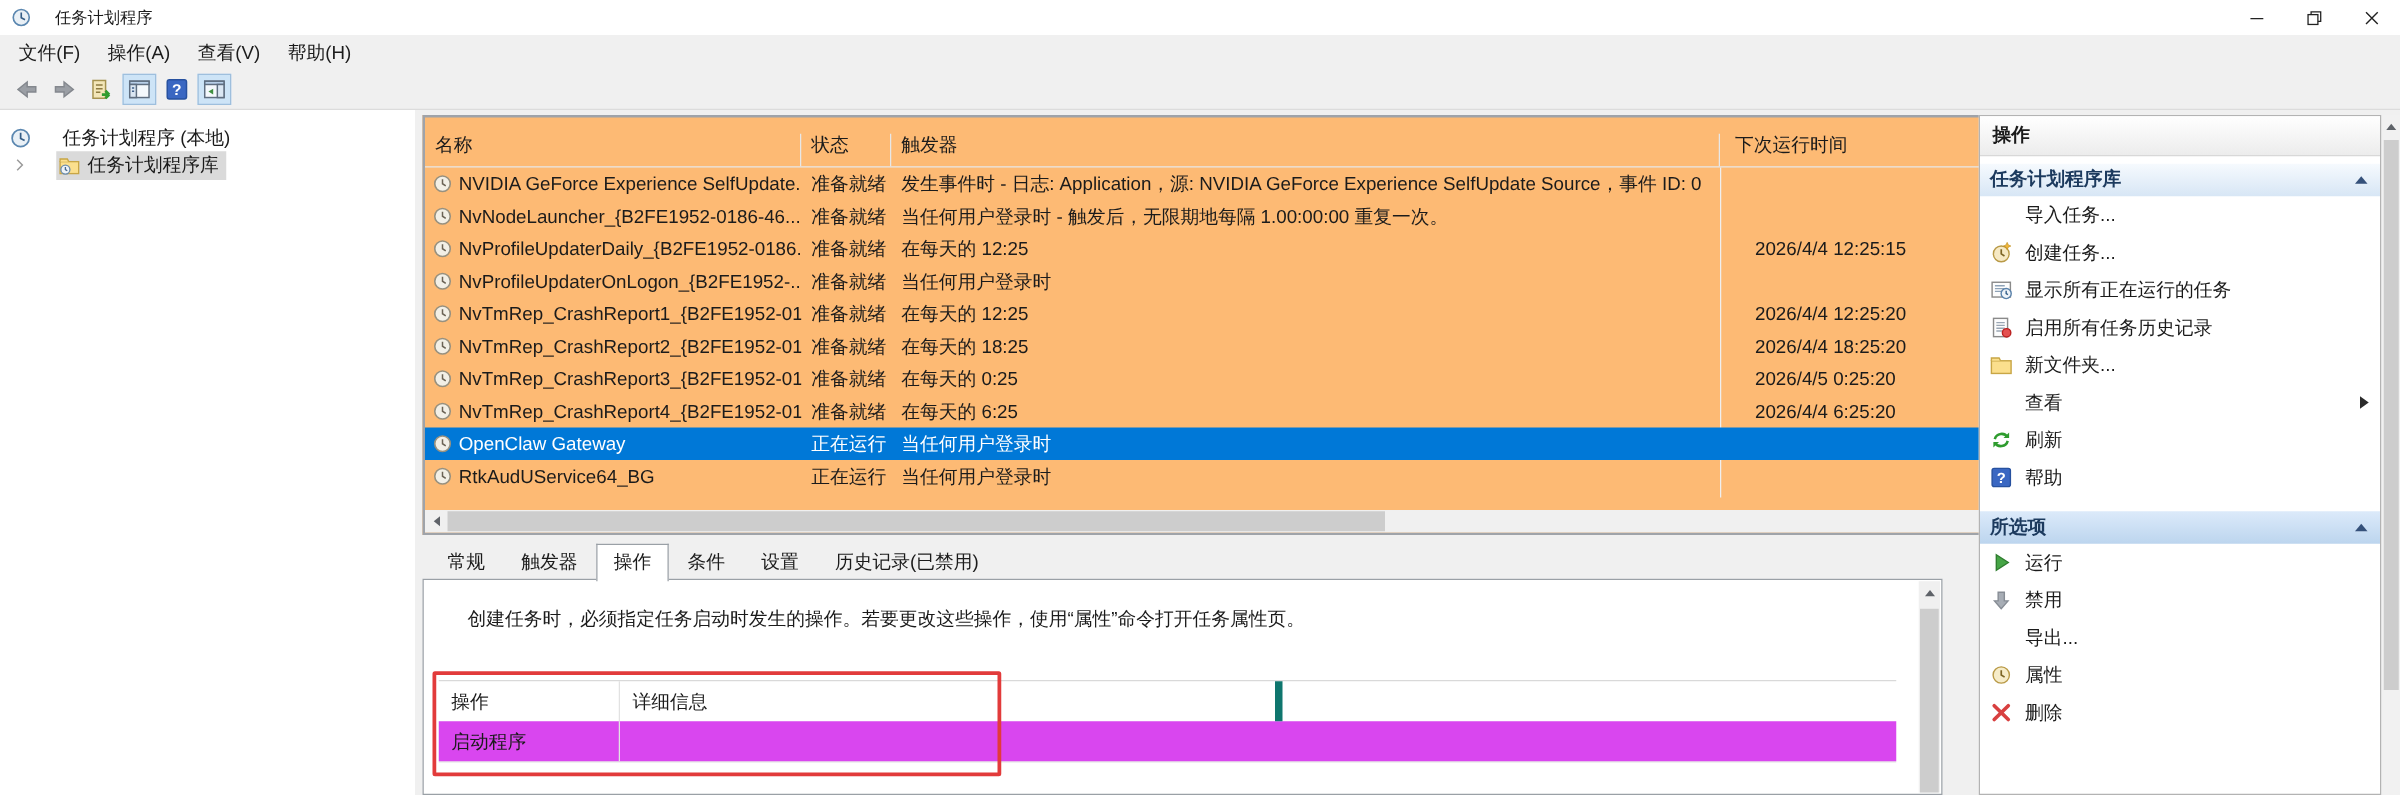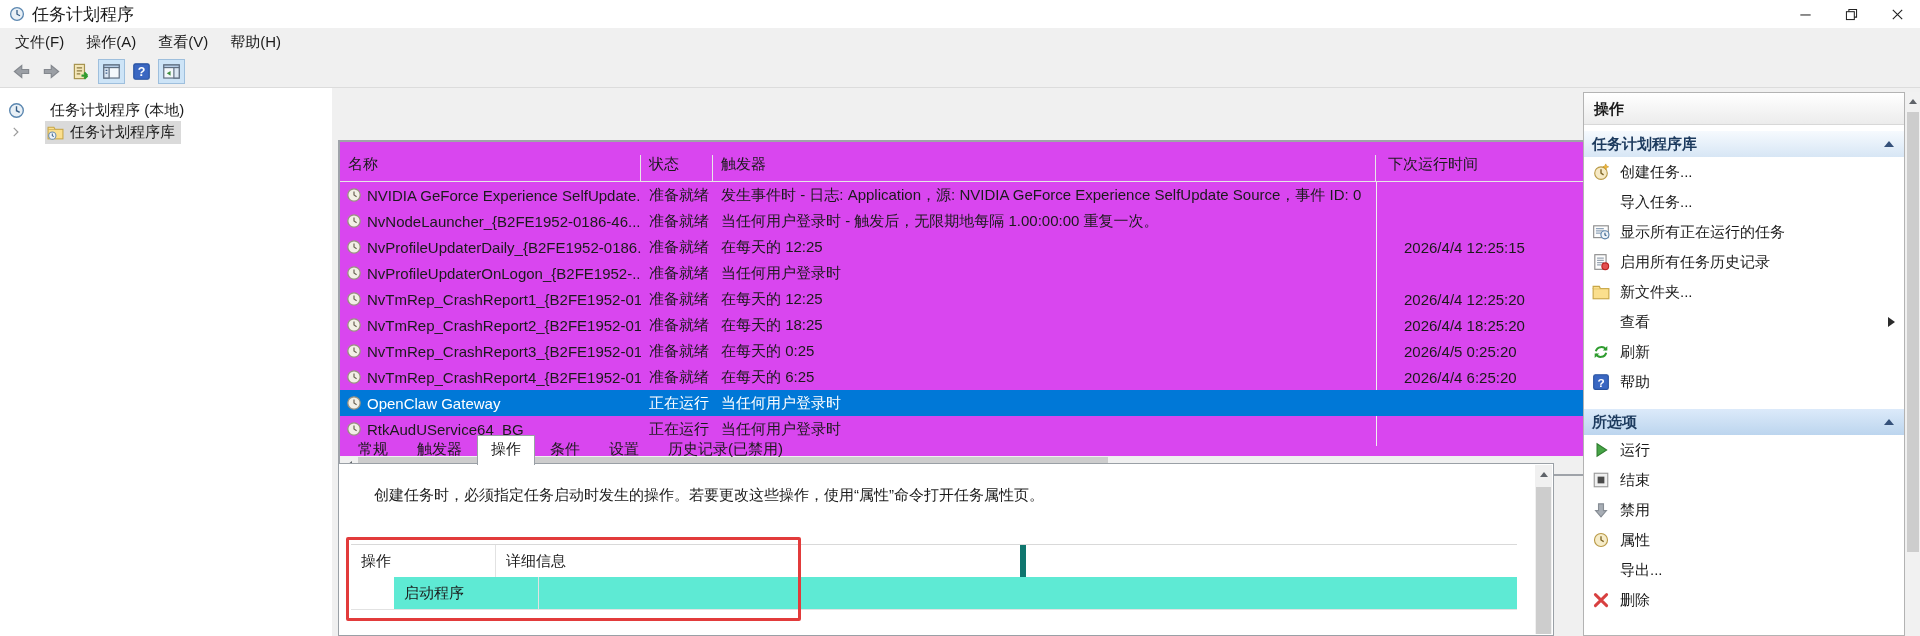--- a/index.html
+++ b/index.html
@@ -3,21 +3,21 @@
 <meta charset="utf-8">
 <style>
   * { box-sizing: border-box; margin: 0; padding: 0; }
   html,body { width:1920px; height:636px; overflow:hidden; background:#f0f0f0;
     font-family:"Liberation Sans","DejaVu Sans",sans-serif; font-size:15px; color:#1b1b1b; }
   svg { display:block; }
 
   
   .titlebar{position:absolute;left:0;top:0;right:0;height:28px;background:#fff;display:flex;align-items:center;}
   .app-ico{width:16px;height:16px;margin-left:9px;}
-  .app-title{margin-left:7px;font-size:17px;}
+  .app-title{margin-left:19px;font-size:13px;}
   .win-controls{margin-left:auto;display:flex;height:28px;}
   .wbtn{width:46px;height:28px;display:flex;align-items:center;justify-content:center;}
   .wbtn .g{width:15px;height:15px;}
 
   
   .menubar{position:absolute;left:0;top:28px;right:0;height:28px;background:#f0f0f0;display:flex;align-items:center;padding-left:4px;}
   .menuwrap{display:flex;}
   .mitem{padding:5px 11px;}
 
   
@@ -30,21 +30,21 @@
   
   .left-pane{position:absolute;left:0;top:88px;width:332px;bottom:0;background:#fff;}
   .tree-row{position:absolute;display:flex;align-items:center;height:22px;gap:19px;}
   .tree-root{left:8px;top:11px;}
   .tree-lib{left:10px;top:33px;}
   .tree-ico{width:17px;height:17px;margin-right:6px;}
   .chev{width:12px;height:12px;margin-right:4px;}
   .lib-hl{display:flex;align-items:center;background:#dadada;padding:2px 6px 2px 2px;}
 
   
-  .table-pane{position:absolute;left:338px;top:92px;width:1464px;height:336px;background:#d946ef;border:2px solid #9fa3a9;margin-top:48px;}
+  .table-pane{position:absolute;left:338px;top:92px;width:1464px;height:336px;background:#fdba74;border:2px solid #9fa3a9;}
   .tbl-head{position:absolute;left:0;top:0;right:18px;height:40px;display:flex;align-items:flex-end;border-bottom:1px solid #e7e7e7;}
   .hcell{padding:0 0 5px 8px;border-right:1px solid #e7e7e7;height:26px;white-space:nowrap;}
   .hc-name{width:301px;}
   .hc-status{width:72px;}
   .hc-trigger{width:663px;}
   .hc-next{flex:1;border-right:none;padding-left:12px;}
   .tbl-rows{position:absolute;left:0;top:40px;right:18px;}
   .colline{position:absolute;top:40px;left:1036px;width:1px;height:264px;background:#efefef;}
   .trow{display:flex;align-items:center;height:26px;white-space:nowrap;}
   .trow .c{overflow:hidden;}
@@ -71,21 +71,21 @@
   .tabstrip{height:27px;display:flex;align-items:center;padding-left:6px;position:relative;z-index:3;}
   .tab{padding:4px 13px 5px;margin-right:1px;border:1px solid transparent;border-bottom:none;white-space:nowrap;}
   .tab.sel{background:#fff;border-color:#9aa0a6;margin-bottom:-1px;padding-bottom:6px;}
   .details-content{position:absolute;left:0;top:27px;right:0;bottom:0;background:#fff;border:1px solid #9aa0a6;}
   .dp-desc{position:absolute;left:35px;top:22px;right:40px;}
   .action-table{position:absolute;left:12px;top:80px;width:1166px;border-top:1px solid #d9d9d9;border-bottom:1px solid #e2e2e2;}
   .at-row{display:flex;height:32px;align-items:center;}
   .at-c1{width:145px;padding-left:10px;border-right:1px solid #e2e2e2;height:100%;display:flex;align-items:center;}
   .at-c2{width:530px;padding-left:10px;border-right:6px solid #0f766e;height:100%;display:flex;align-items:center;}
   .at-c3{flex:1;height:100%;}
-  .at-data{background:#5eead4;margin-left:43px;}
+  .at-data{background:#d946ef;}
   .red-annotation{position:absolute;left:8px;top:101px;width:455px;height:84px;border:3px solid #e23b3b;border-radius:2px;z-index:5;}
   .dp-scroll{position:absolute;top:1px;right:1px;width:17px;bottom:1px;background:#f0f0f0;}
 
   
   .actions-pane{position:absolute;left:1583px;top:92px;width:322px;bottom:0;background:#fff;border:1px solid #b3b3b3;}
   .ap-title{height:32px;line-height:32px;font-weight:bold;padding-left:10px;background:linear-gradient(#ffffff,#ececec);border-bottom:1px solid #d8d8d8;}
   .ap-bar{height:26px;line-height:26px;padding-left:8px;font-weight:bold;color:#1c3a5e;background:linear-gradient(#f6fafe,#d7e6f5);position:relative;}
   .ap-bar.first{margin-top:6px;}
   .ap-bar.second{margin-top:12px;background:linear-gradient(#dceafa,#bcd5ee);}
   .collapse{position:absolute;right:10px;top:10px;width:0;height:0;border-left:5px solid transparent;border-right:5px solid transparent;border-bottom:6px solid #35517a;}
@@ -439,33 +439,33 @@
 <div class="actions-pane">
   <div class="ap-title">操作</div>
 
   <div class="ap-bar first">
     <span>任务计划程序库</span>
     <span class="collapse"></span>
   </div>
   <div>
 
       <div class="aitem">
+        <span class="aico"></span>
+        <span class="albl">导入任务...</span>
+
+      </div>
+      <div class="aitem">
         <span class="aico">
           <svg xmlns="http://www.w3.org/2000/svg" viewBox="0 0 16 16" width="100%" height="100%">
             <circle cx="8" cy="9" r="5.6" fill="#f6e9c4" stroke="#b99a47"></circle>
             <path d="M8 5.6v3.4l2.3 1.5" stroke="#7d6526" fill="none" stroke-width="1.2"></path>
             <path d="M12.2.8l.8 1.8 1.8.8-1.8.8-.8 1.8-.8-1.8-1.8-.8 1.8-.8z" fill="#f0b73d" stroke="#c28f1d" stroke-width=".5"></path>
           </svg>
         </span>
         <span class="albl">创建任务...</span>
-
-      </div>
-      <div class="aitem">
-        <span class="aico"></span>
-        <span class="albl">导入任务...</span>
 
       </div>
       <div class="aitem">
         <span class="aico">
           <svg xmlns="http://www.w3.org/2000/svg" viewBox="0 0 16 16" width="100%" height="100%">
             <rect x="1.5" y="2.5" width="13" height="10.5" fill="#fdfdfd" stroke="#8a8a8a"></rect>
             <path d="M3.5 5h7M3.5 7h7M3.5 9h5" stroke="#8fa3b8"></path>
             <circle cx="11.5" cy="10.5" r="3.6" fill="#eef3f8" stroke="#5a82ab"></circle>
             <path d="M11.5 8.6v1.9l1.3.8" stroke="#36608a" fill="none"></path>
           </svg>
@@ -533,49 +533,39 @@
           <svg xmlns="http://www.w3.org/2000/svg" viewBox="0 0 16 16" width="100%" height="100%">
             <path d="M4.5 2.5l8.5 5.5-8.5 5.5z" fill="#46a546" stroke="#2f7d2f"></path>
           </svg>
         </span>
         <span class="albl">运行</span>
 
       </div>
       <div class="aitem">
         <span class="aico">
           <svg xmlns="http://www.w3.org/2000/svg" viewBox="0 0 16 16" width="100%" height="100%">
-            <rect x="2" y="2" width="12" height="12" fill="#f0f0f0" stroke="#9a9a9a"></rect>
-            <rect x="5" y="5" width="6" height="6" fill="#4a4a4a"></rect>
-          </svg>
-        </span>
-        <span class="albl">结束</span>
-
-      </div>
-      <div class="aitem">
-        <span class="aico">
-          <svg xmlns="http://www.w3.org/2000/svg" viewBox="0 0 16 16" width="100%" height="100%">
             <path d="M8 14.2L3.2 8.6h2.6V2.5h4.4v6.1h2.6z" fill="#a7adb5" stroke="#878d95"></path>
           </svg>
         </span>
         <span class="albl">禁用</span>
+
+      </div>
+      <div class="aitem">
+        <span class="aico"></span>
+        <span class="albl">导出...</span>
 
       </div>
       <div class="aitem">
         <span class="aico">
           <svg xmlns="http://www.w3.org/2000/svg" viewBox="0 0 16 16" width="100%" height="100%">
             <circle cx="8" cy="8" r="5.8" fill="#f6ecc9" stroke="#b99a47"></circle>
             <path d="M8 4.6V8l2.4 1.5" stroke="#7d6526" fill="none" stroke-width="1.2"></path>
           </svg>
         </span>
         <span class="albl">属性</span>
-
-      </div>
-      <div class="aitem">
-        <span class="aico"></span>
-        <span class="albl">导出...</span>
 
       </div>
       <div class="aitem">
         <span class="aico">
           <svg xmlns="http://www.w3.org/2000/svg" viewBox="0 0 16 16" width="100%" height="100%">
             <path d="M3 3.2L13 13M13 3.2L3 13" stroke="#d84040" stroke-width="2.6" stroke-linecap="round"></path>
           </svg>
         </span>
         <span class="albl">删除</span>
 

